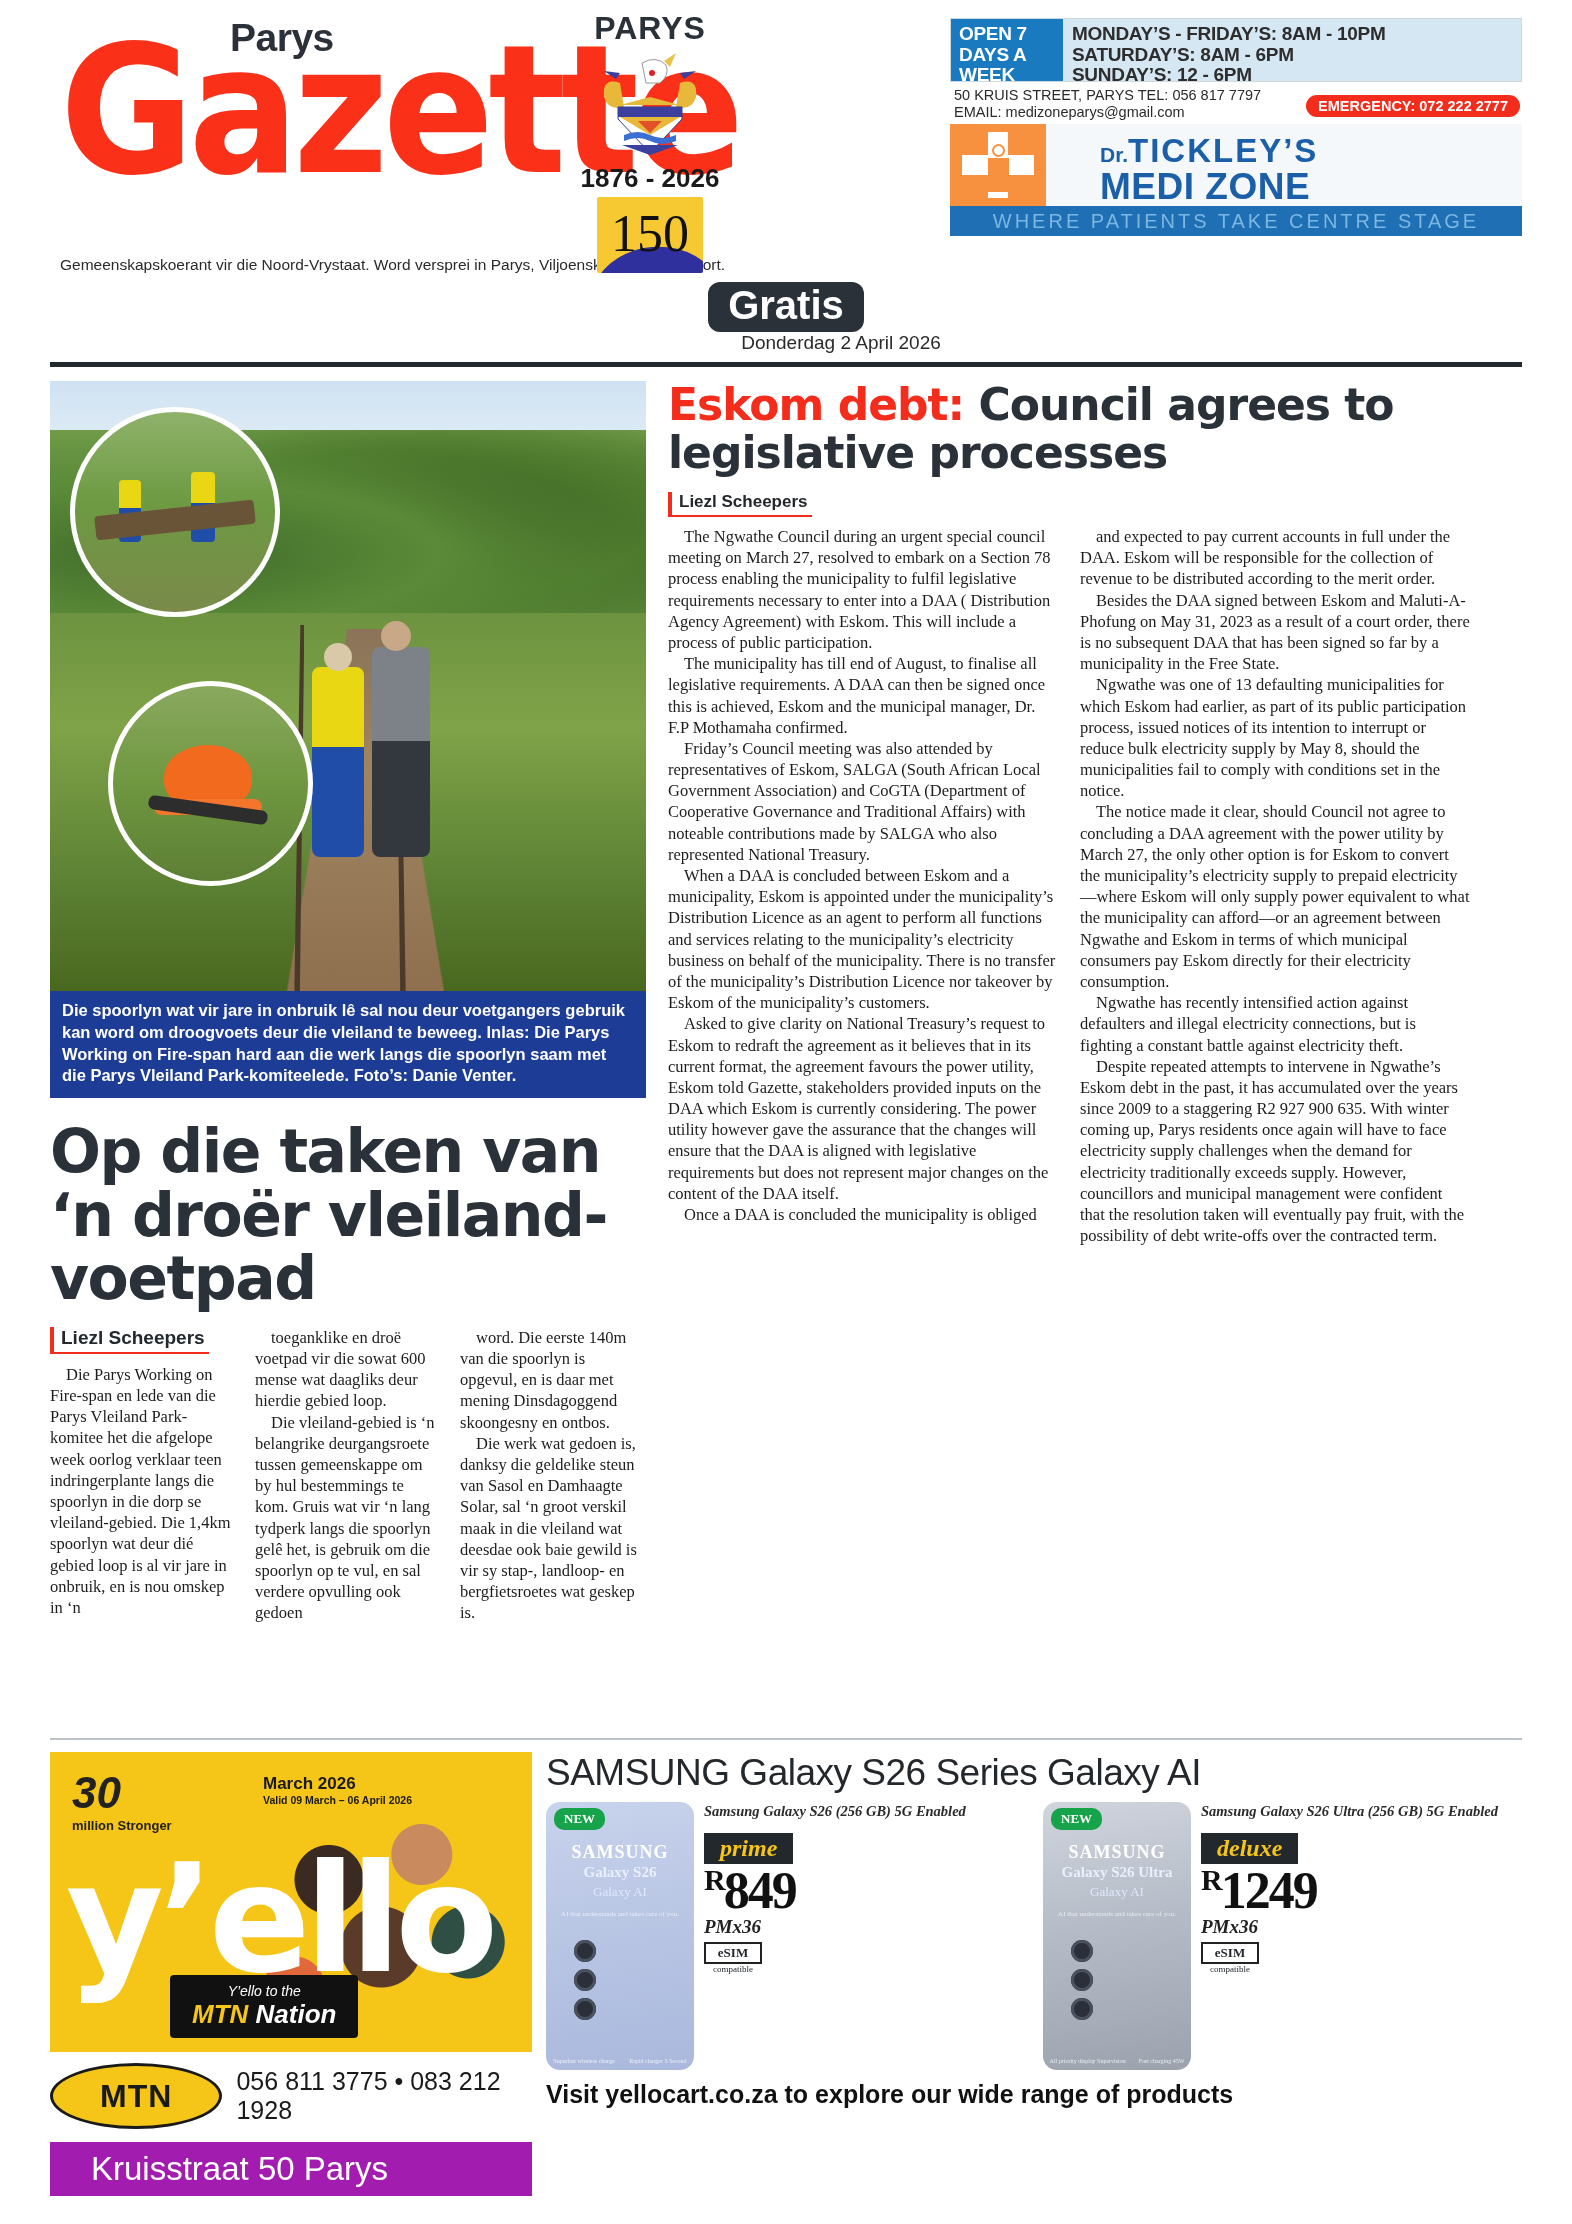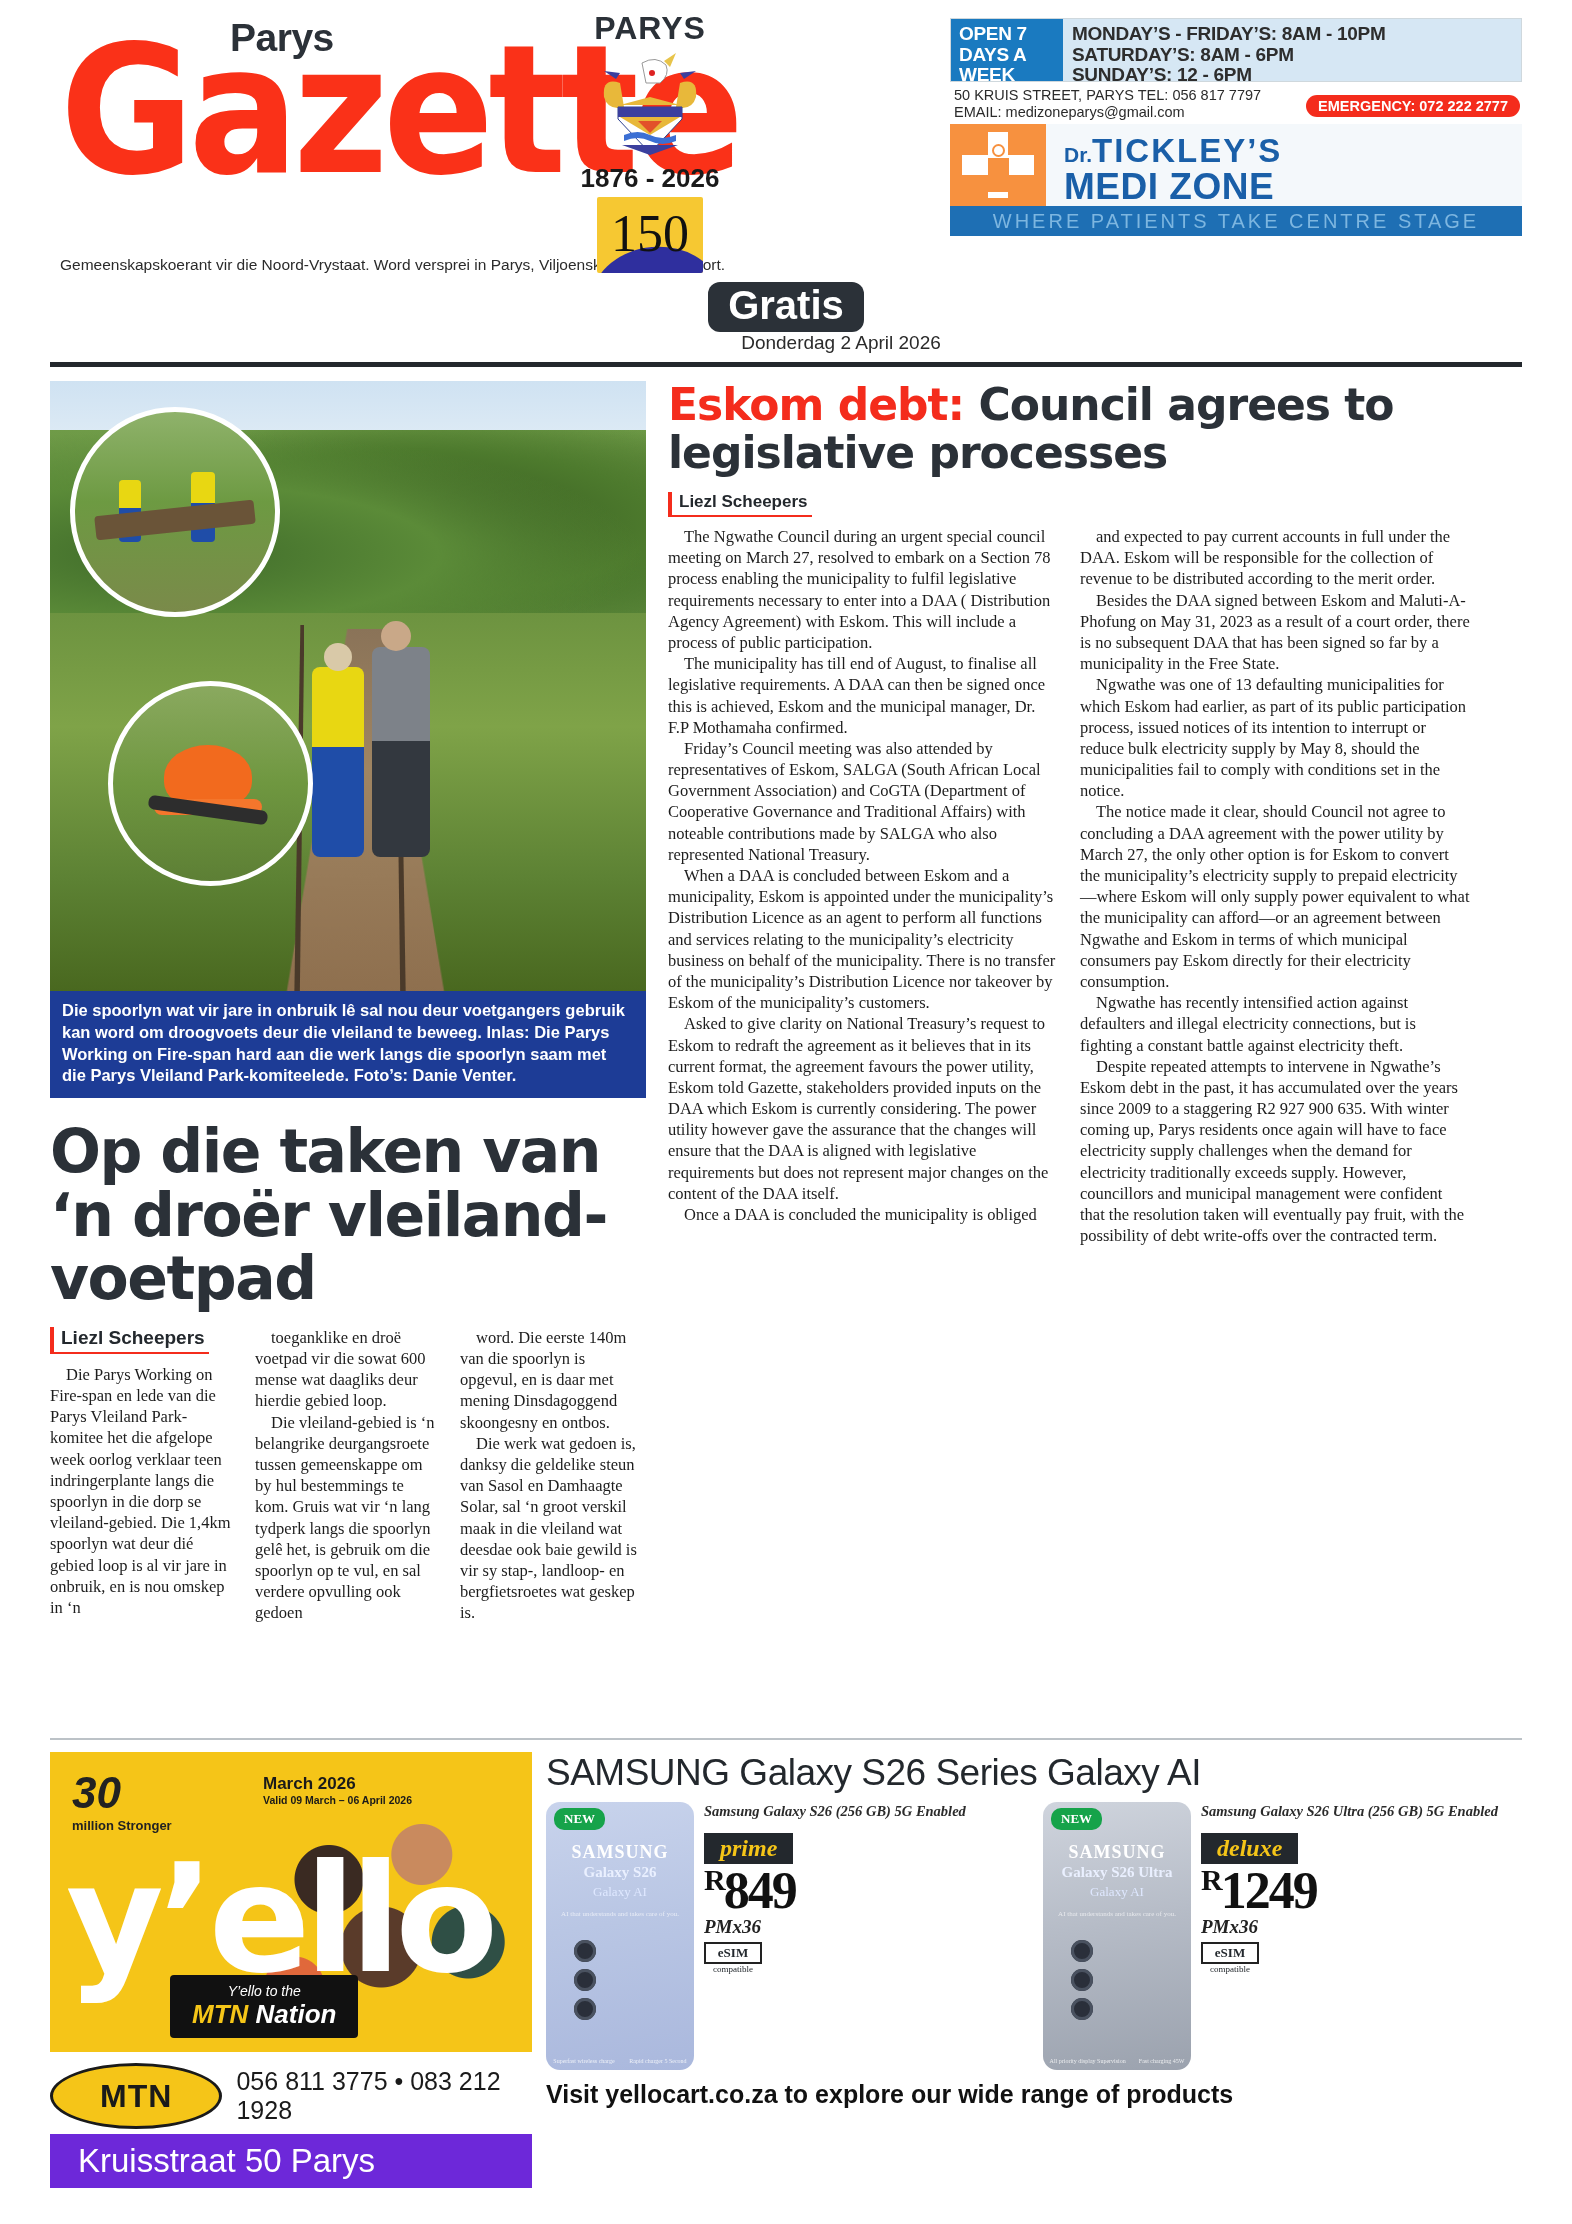--- a/index.html
+++ b/index.html
@@ -64,21 +64,21 @@
     padding: 5px 2px 4px 4px;
   }
   .contact-text { font-size: 14.5px; line-height: 1.15; color: #2b2b2b; }
   .emergency {
     background: #f42c1c; color: #fff; font-size: 14.5px; font-weight: bold;
     border-radius: 13px; padding: 3px 12px; white-space: nowrap; margin-top: 8px;
   }
   .tickley {
     background: #1e6fb4; height: 112px; position: relative; overflow: hidden;
   }
-  .tick-main { display: flex; align-items: stretch; height: 82px; background: #f4f8fb; }
+  .tick-main { display: flex; align-items: stretch; height: 82px; background: #f4f8fb; gap: 36px; }
   .tick-cross {
     width: 96px; background: #f7913f; position: relative; flex: 0 0 96px;
   }
   .tick-cross .bar-h {
     position: absolute; left: 12px; top: 31px; width: 72px; height: 20px; background: #fff;
   }
   .tick-cross .bar-v {
     position: absolute; left: 38px; top: 8px; width: 20px; height: 66px; background: #fff;
   }
   .tick-cross .person-head {
@@ -244,21 +244,21 @@
   .yello-tag .t2 { font-size: 26px; font-weight: bold; font-style: italic; }
   .yello-tag .t2 .m { color: #f5c518; }
   .mtn-bottom { display: flex; align-items: center; gap: 14px; margin-top: 10px; height: 68px; }
   .mtn-logo {
     width: 190px; height: 66px; background: #f5c518; border-radius: 50%;
     display: flex; align-items: center; justify-content: center;
     font-size: 32px; font-weight: bold; color: #1a1a1a; letter-spacing: 1px;
     border: 3px solid #1a1a1a;
   }
   .mtn-phones { font-size: 25px; color: #1a1a1a; font-weight: normal; }
-  .kruis { background: #6d28d9; color: #fff; font-size: 33px; padding: 8px 28px; margin-top: 4px; }
+  .kruis { background: #a21caf; color: #fff; font-size: 33px; padding: 8px 41px; margin-top: 12px; }
 
   .samsung-side { flex: 1; }
   .samsung-title {
     font-size: 37px; color: #23282d; letter-spacing: -0.5px; margin-bottom: 8px;
     font-family: "Liberation Sans", sans-serif;
   }
   .deals { display: flex; gap: 18px; font-family: Liberation Serif, serif; }
   .deal { display: flex; gap: 10px; width: 50%; }
   .phone-card {
     width: 148px; height: 268px; border-radius: 14px; position: relative;

